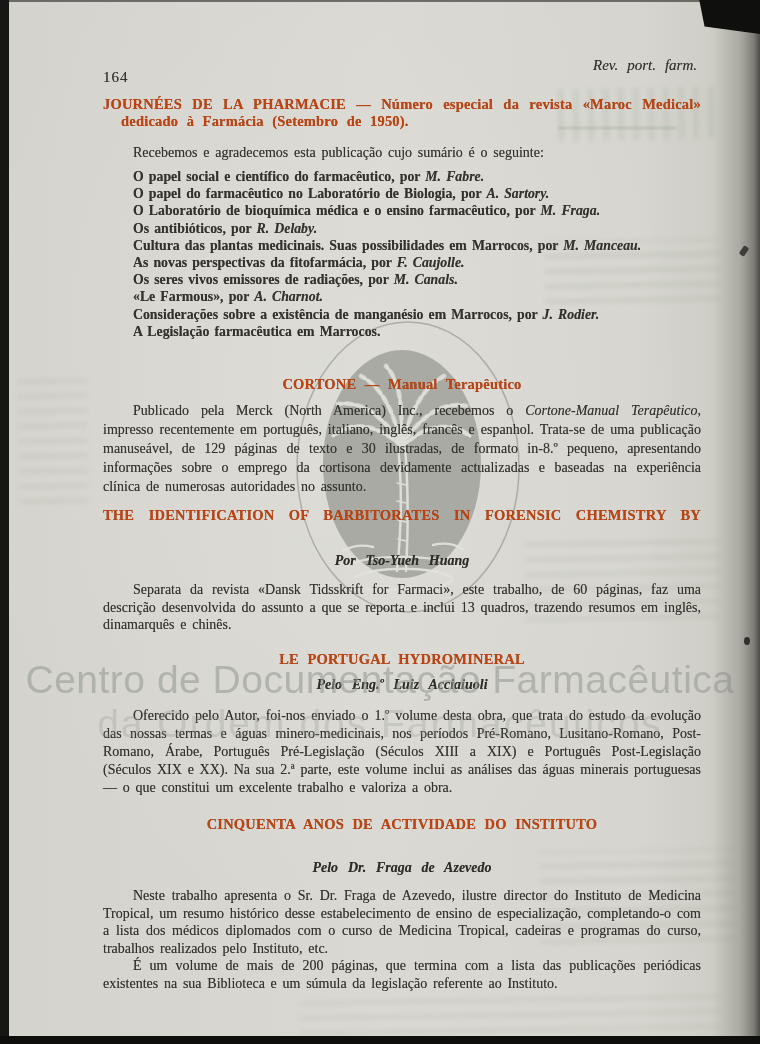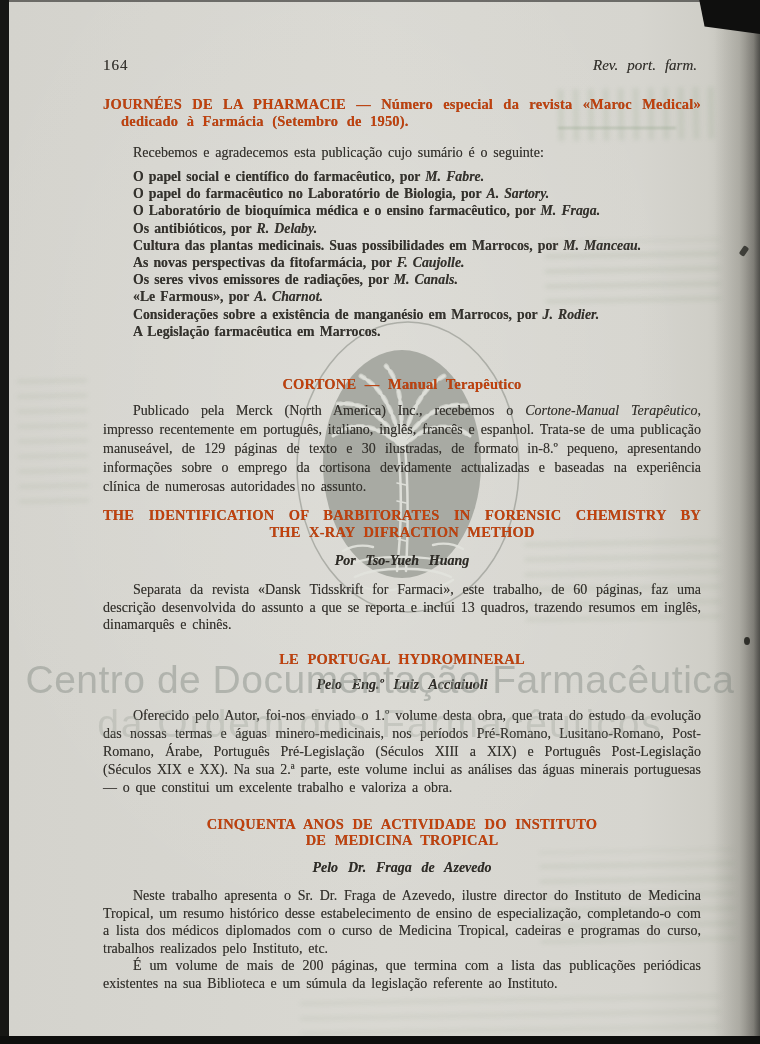--- a/index.html
+++ b/index.html
@@ -20,21 +20,21 @@
   .ghost-lines{background:repeating-linear-gradient(0deg, rgba(148,164,138,.28) 0 4px, rgba(0,0,0,0) 4px 15px);}
   .ghost-glyphs{background:repeating-linear-gradient(90deg, rgba(150,168,140,.34) 0 6px, rgba(0,0,0,0) 6px 15px);}
   .ghost-rule{background:rgba(140,160,130,.42);filter:blur(1px);}
   .speck{position:absolute;z-index:11;}
   
   .stamp{position:absolute;z-index:2;}
   
   .content{position:absolute;left:103px;top:0;width:598px;height:1037px;z-index:5;
     color:#34322d; text-shadow:0 0 .5px rgba(52,50,45,.55);}
   .page-head{position:absolute;top:57px;left:0;width:100%;font-size:15px;}
-  .page-num{position:absolute;left:0;top:0;letter-spacing:1px;}
+  .page-num{position:absolute;left:0;top:12px;letter-spacing:1px;}
   .journal{position:absolute;right:4px;top:0;font-style:italic;word-spacing:.35em;}
   .headline{font-weight:bold;font-size:14.5px;line-height:16.5px;word-spacing:.32em;letter-spacing:.2px;color:#c2410c;}
   .stretch{text-align:justify;text-align-last:justify;}
   .centerline{text-align:center;}
   .byline{font-weight:bold;font-style:italic;font-size:14px;text-align:center;word-spacing:.45em;color:#2e2c27;}
   .para{font-size:14px;text-align:justify;word-spacing:.16em;}
   .indent{text-indent:30px;}
   .abs{position:absolute;left:0;width:100%;}
   .toc{position:absolute;left:0;top:168px;width:100%;font-size:13.8px;line-height:17.2px;}
   .toc-item{text-indent:30px;word-spacing:.12em;font-weight:bold;}
@@ -125,30 +125,28 @@
       <div class="toc-item"><span>Os seres vivos emissores de radiações, por </span><i>M. Canals.</i></div>
       <div class="toc-item"><span>«Le Farmous», por </span><i>A. Charnot.</i></div>
       <div class="toc-item"><span>Considerações sobre a existência de manganésio em Marrocos, por </span><i>J. Rodier.</i></div>
       <div class="toc-item"><span>A Legislação farmacêutica em Marrocos.</span></div>
     </div>
 
   <div class="abs headline centerline" style="top:376px;">CORTONE — Manual Terapêutico</div>
   <div class="abs para indent" style="top:401px;line-height:19px;"><span>Publicado pela Merck (North America) Inc., recebemos o </span><i>Cortone-Manual Terapêutico</i><span>, impresso recentemente em português, italiano, inglês, francês e espanhol. Trata-se de uma publicação manuseável, de 129 páginas de texto e 30 ilustradas, de formato in-8.º pequeno, apresentando informações sobre o emprego da cortisona devidamente actualizadas e baseadas na experiência clínica de numerosas autoridades no assunto.</span></div>
 
   <div class="abs headline stretch" style="top:507px;">THE IDENTIFICATION OF BARBITORATES IN FORENSIC CHEMISTRY BY</div>
-  <div class="abs headline centerline" style="top:524px;">THE X-RAY DIFRACTION METHOD</div>
   <div class="abs byline" style="top:553px;">Por Tso-Yueh Huang</div>
   <div class="abs para indent" style="top:581px;line-height:17.5px;">Separata da revista «Dansk Tidsskrift for Farmaci», este trabalho, de 60 páginas, faz uma descrição desenvolvida do assunto a que se reporta e inclui 13 quadros, trazendo resumos em inglês, dinamarquês e chinês.</div>
 
   <div class="abs headline centerline" style="top:651px;">LE PORTUGAL HYDROMINERAL</div>
   <div class="abs byline" style="top:677px;">Pelo Eng.º Luiz Acciaiuoli</div>
   <div class="abs para indent" style="top:707px;line-height:18px;">Oferecido pelo Autor, foi-nos enviado o 1.º volume desta obra, que trata do estudo da evolução das nossas termas e águas minero-medicinais, nos períodos Pré-Romano, Lusitano-Romano, Post-Romano, Árabe, Português Pré-Legislação (Séculos XIII a XIX) e Português Post-Legislação (Séculos XIX e XX). Na sua 2.ª parte, este volume inclui as análises das águas minerais portuguesas — o que constitui um excelente trabalho e valoriza a obra.</div>
 
   <div class="abs headline centerline" style="top:816px;">CINQUENTA ANOS DE ACTIVIDADE DO INSTITUTO</div>
-  <div class="abs headline centerline" style="top:832px;">DE MEDICINA TROPICAL</div>
   <div class="abs byline" style="top:860px;">Pelo Dr. Fraga de Azevedo</div>
   <div class="abs para indent" style="top:887px;line-height:17.5px;">Neste trabalho apresenta o Sr. Dr. Fraga de Azevedo, ilustre director do Instituto de Medicina Tropical, um resumo histórico desse estabelecimento de ensino de especialização, completando-o com a lista dos médicos diplomados com o curso de Medicina Tropical, cadeiras e programas do curso, trabalhos realizados pelo Instituto, etc.</div>
   <div class="abs para indent" style="top:957px;line-height:17.5px;">É um volume de mais de 200 páginas, que termina com a lista das publicações periódicas existentes na sua Biblioteca e um súmula da legislação referente ao Instituto.</div>
 
 </div>
 
 <div class="wm wm1">Centro de Documentação Farmacêutica</div>
 <div class="wm wm2">da Ordem dos Farmacêuticos</div>
 
 <div class="edge gutter"></div>

